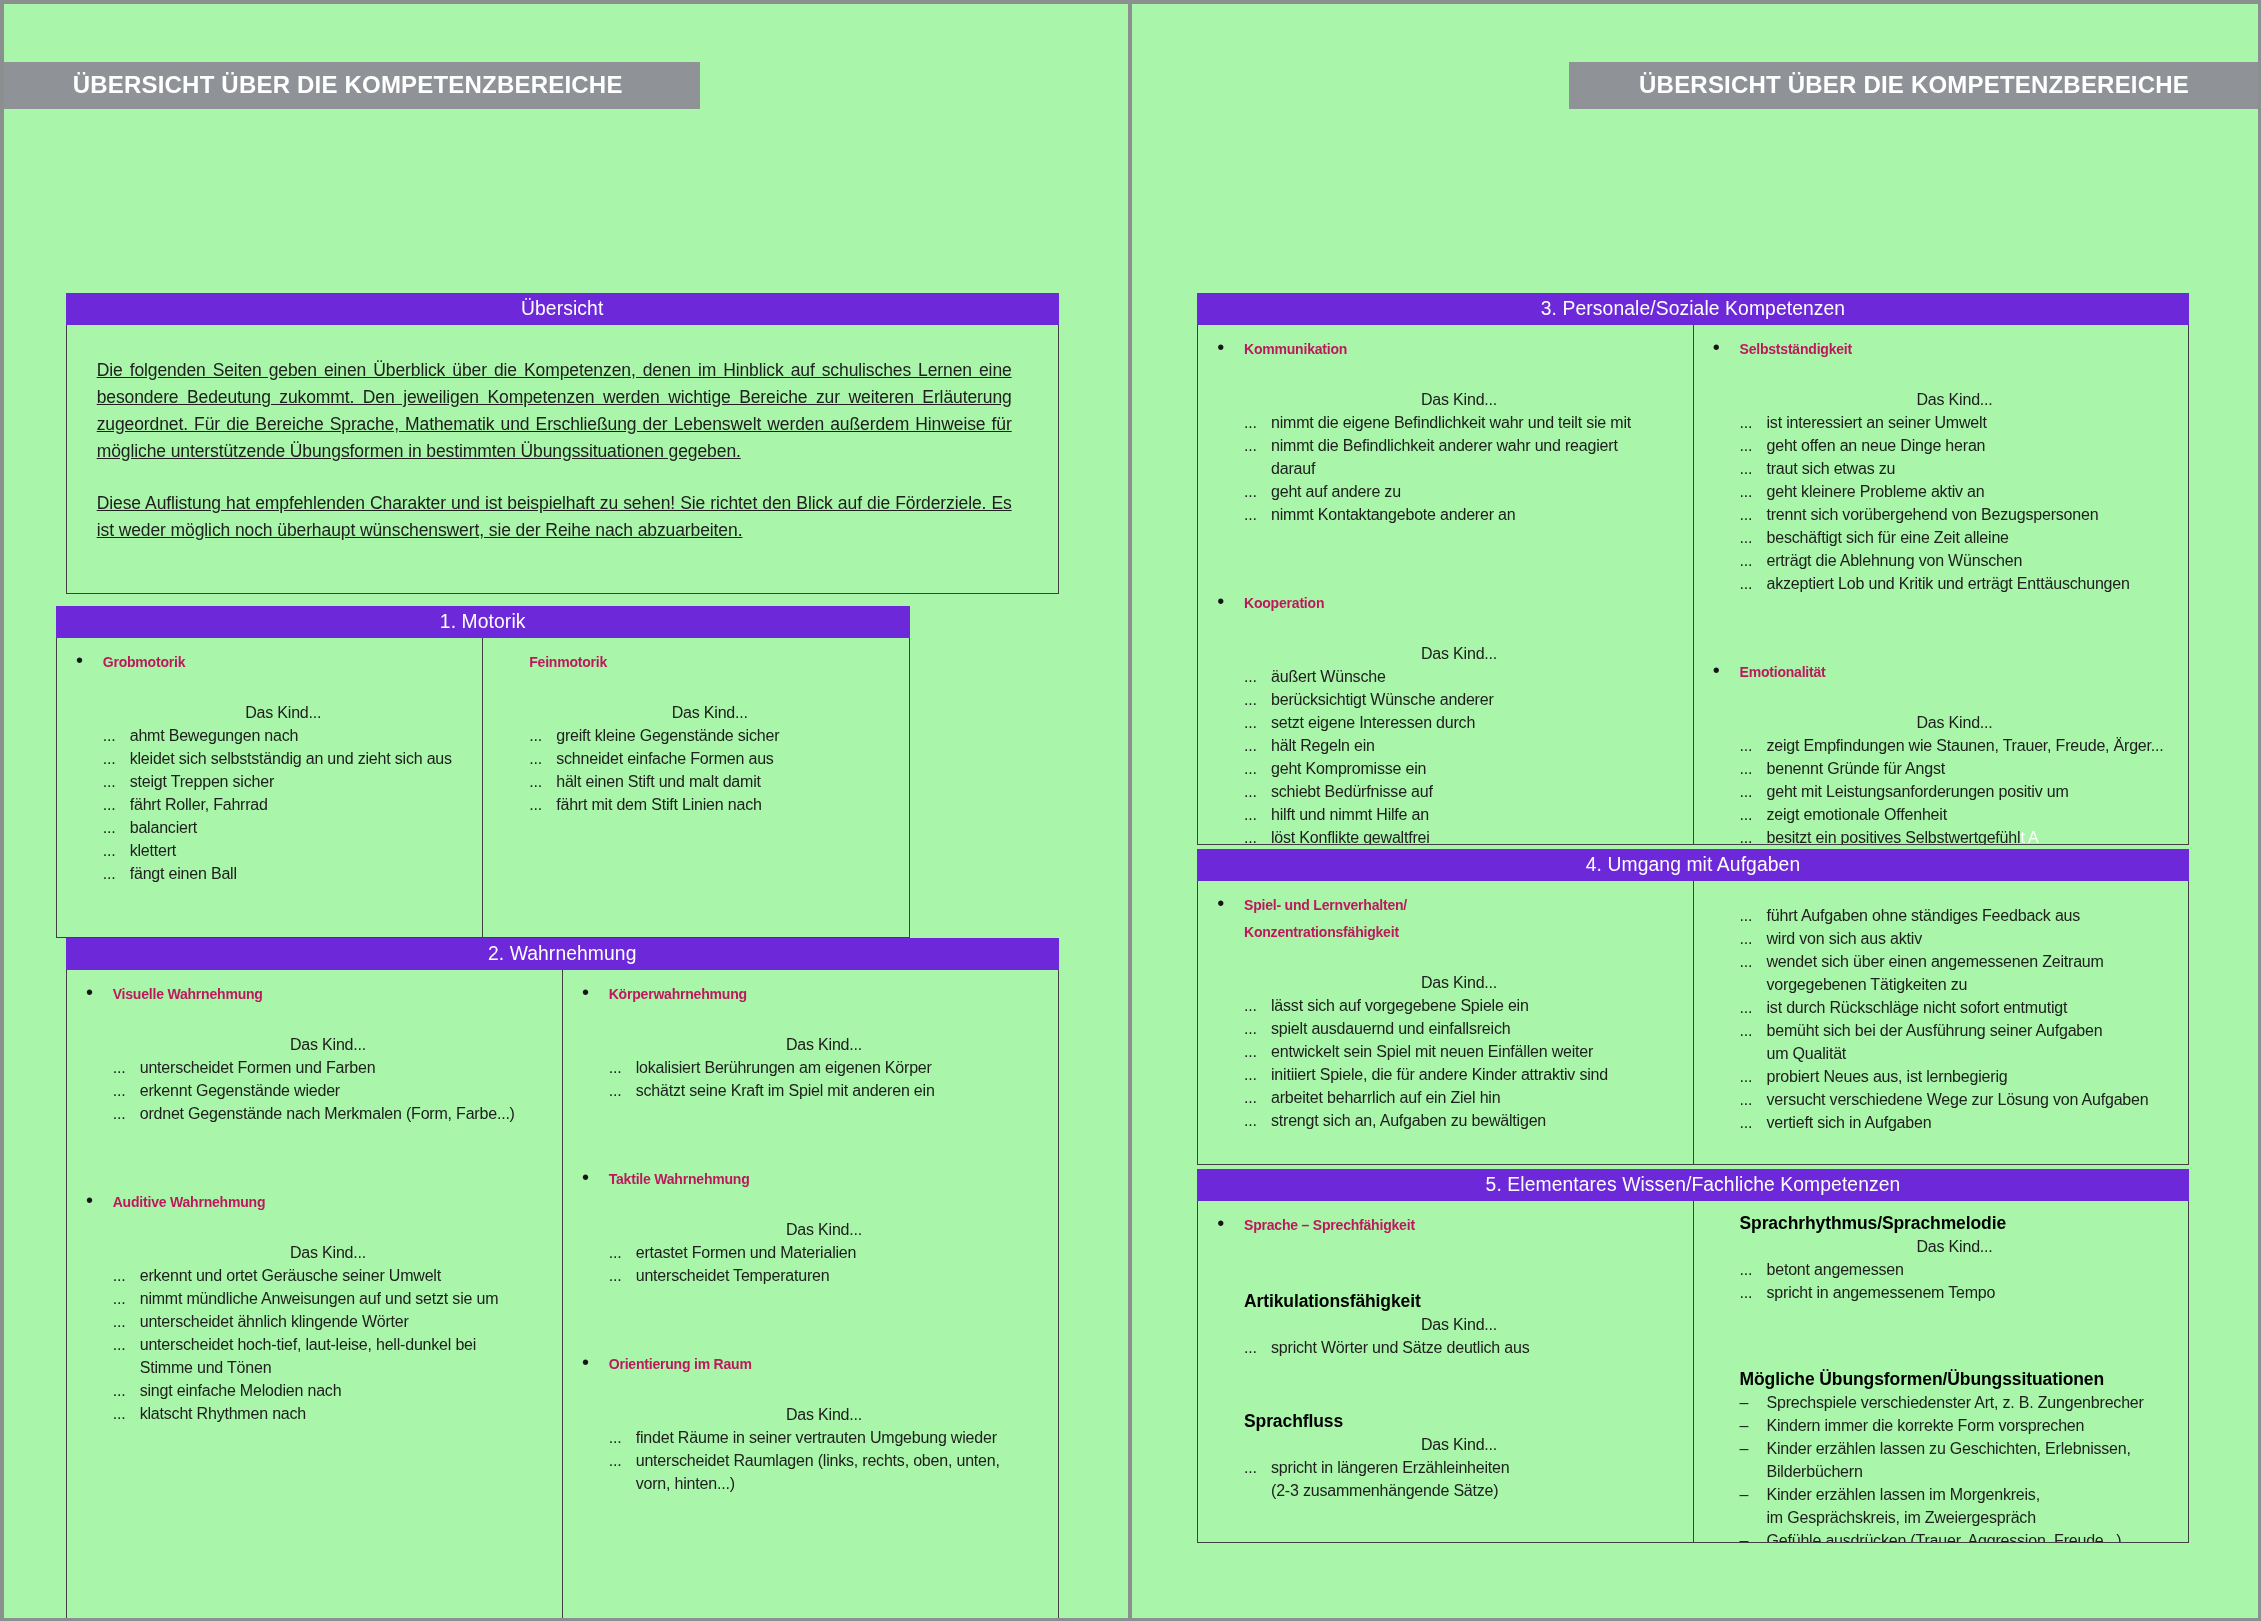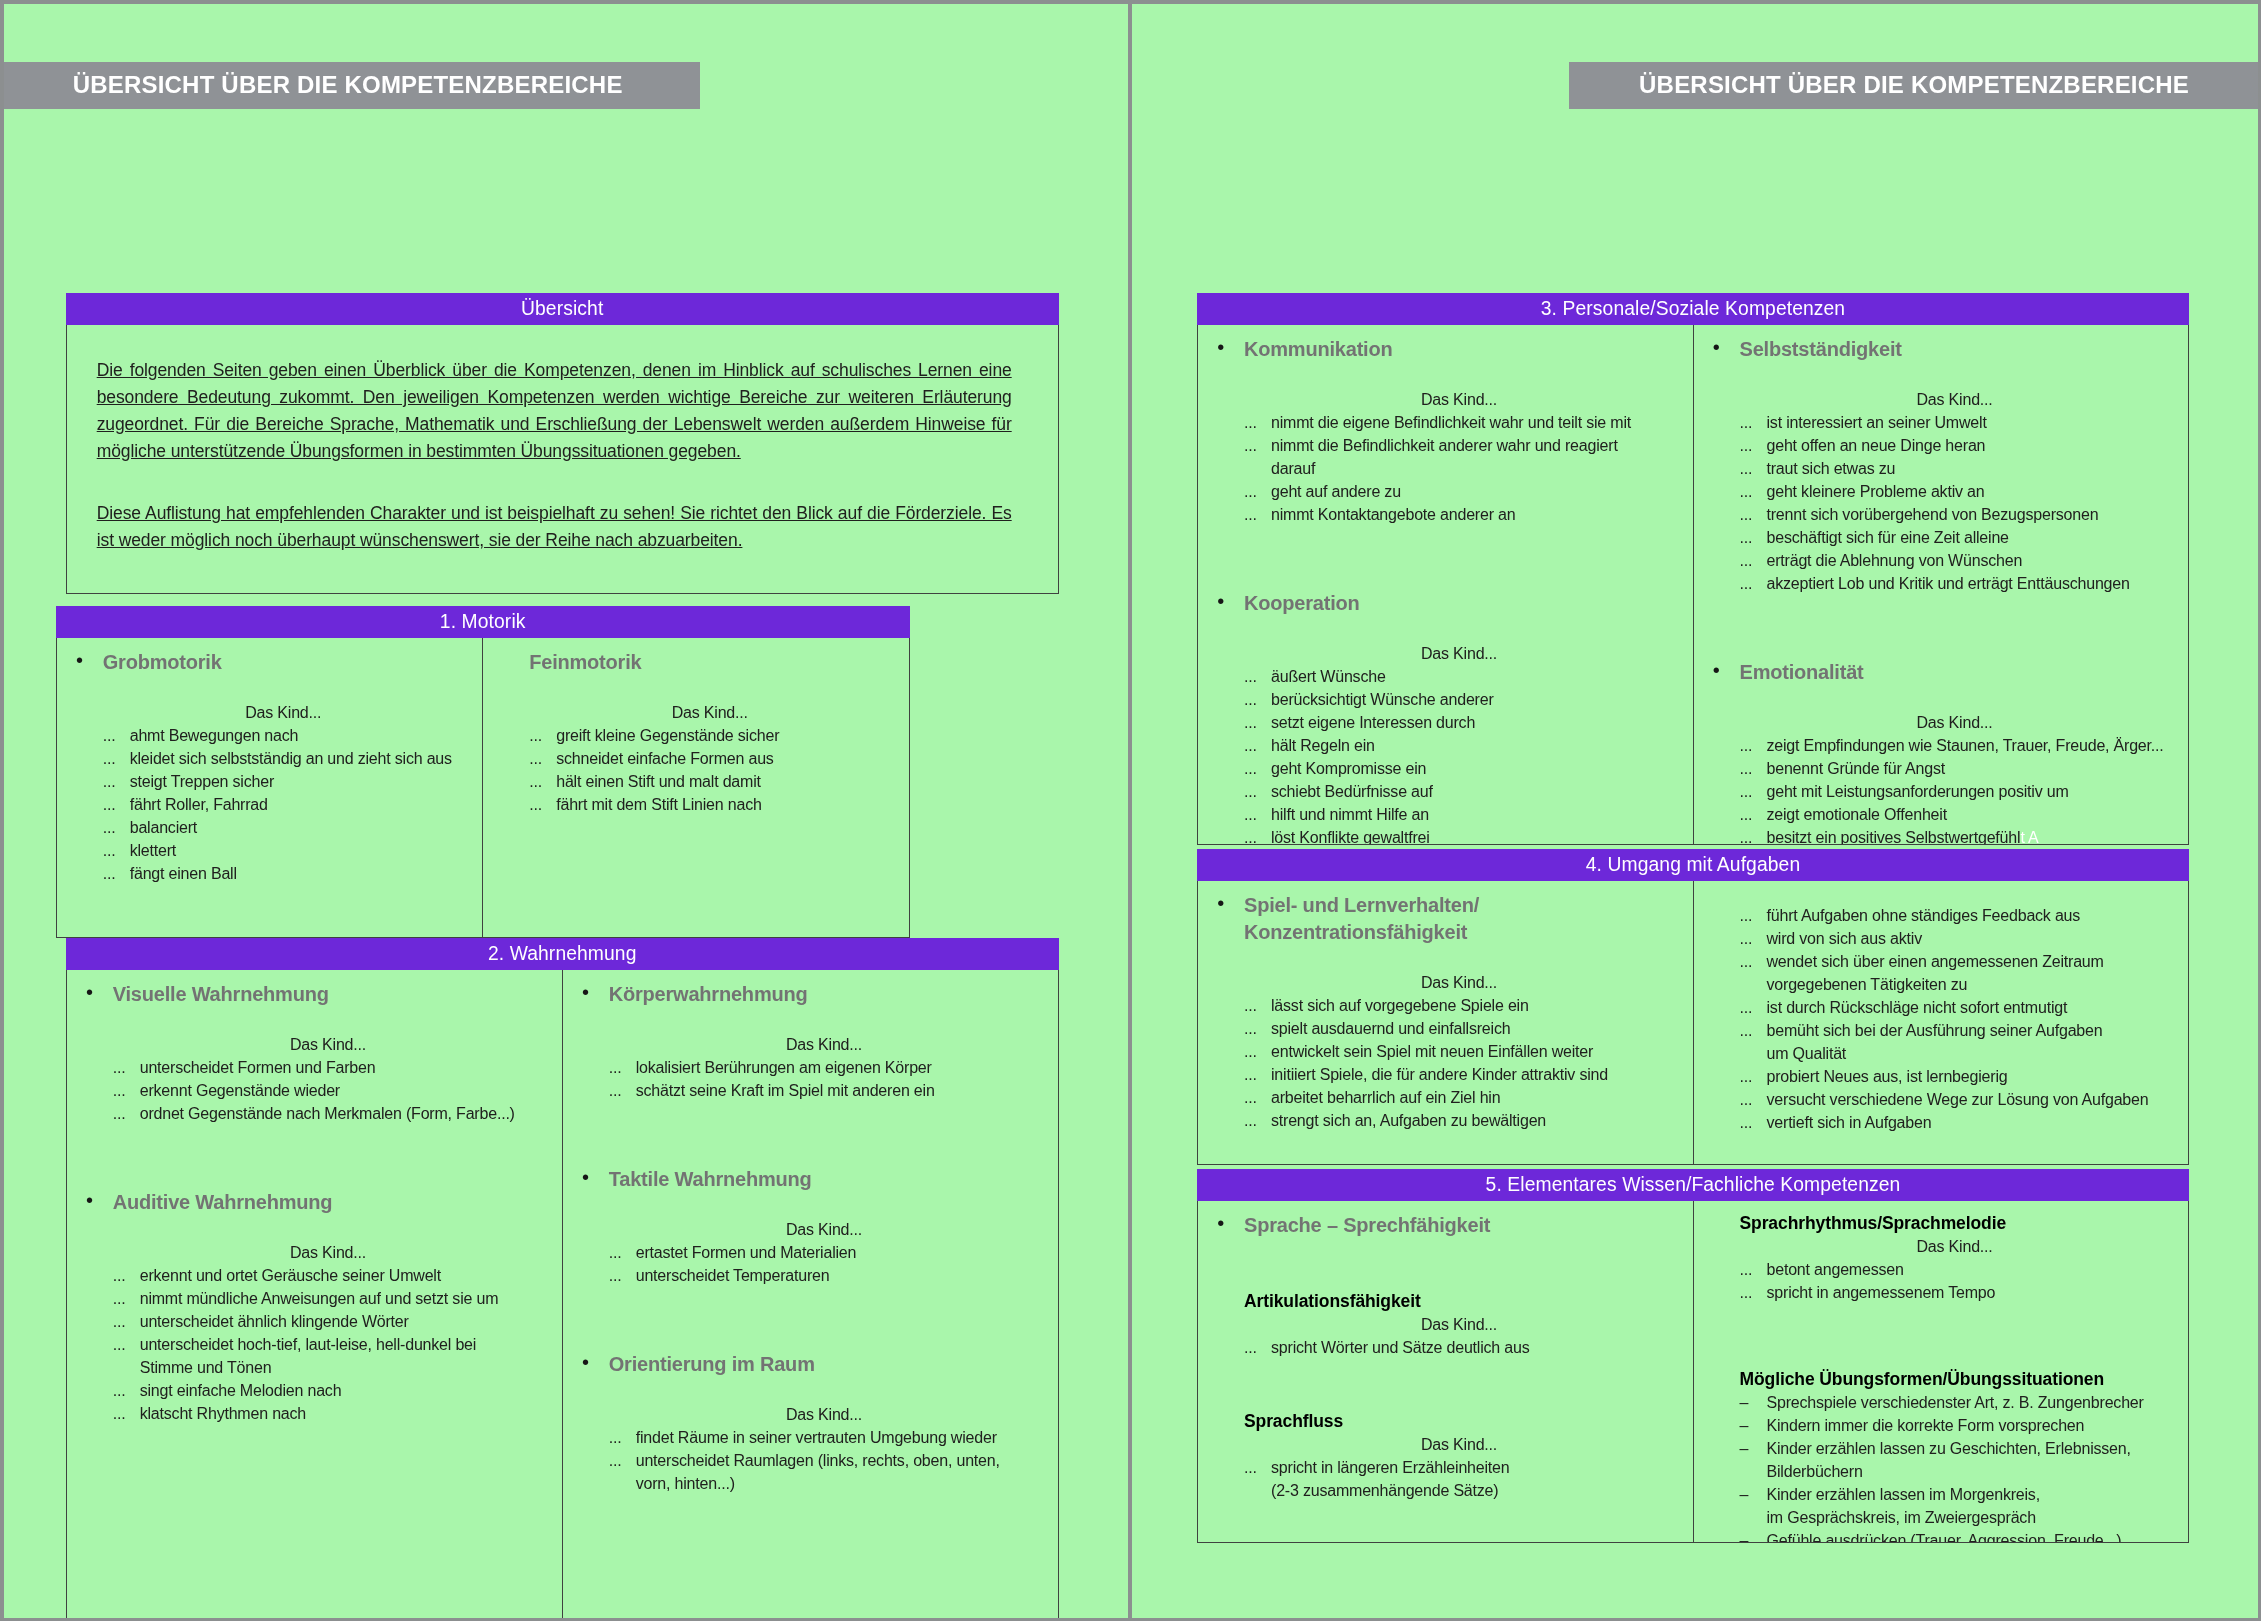--- a/index.html
+++ b/index.html
@@ -29,28 +29,28 @@
   .boxbody{
     position:absolute;left:0;right:0;top:32px;bottom:0;
     border:1.4px solid #3f423f;border-top:none;
     display:flex;overflow:hidden;background:#a9f6ab;
   }
   .col{flex:1 1 0;padding:11.5px 18.4px 0 0;box-sizing:border-box;min-width:0;}
   .col + .col{border-left:1.4px solid #3f423f;}
 
   .ovbody{display:block;padding:32px 46px 0 30px;text-decoration:underline;}
   .ovbody p{margin:0;font-size:17.5px;line-height:27px;text-align:justify;letter-spacing:-0.1px;}
-  .ovbody p + p{margin-top:35px;}
+  .ovbody p + p{margin-top:25px;}
 
   .block{position:relative;padding-left:46px;margin-top:64px;}
   .block:first-child{margin-top:0;}
   .block.items-only{margin-top:11.5px;}
   .bullet{position:absolute;left:19.3px;top:0px;font-size:20px;color:#161616;}
   .btitle{
-    font-size:20px;font-weight:bold;color:#737373;margin:0 0 25px 0;
+    font-size:14px;font-weight:bold;color:#be185d;margin:0 0 25px 0;
     letter-spacing:-0.2px;line-height:27px;white-space:pre-line;
   }
   .subtitle{font-size:17.5px;font-weight:bold;color:#000000;line-height:23px;letter-spacing:-0.1px;}
   .intro{font-size:16px;line-height:23px;letter-spacing:-0.2px;text-align:center;}
   .item{display:flex;font-size:16px;line-height:23px;}
   .item .pre{flex:0 0 27px;letter-spacing:-0.2px;}
   .item .txt{white-space:pre-line;letter-spacing:-0.2px;min-width:0;}
   .subblock{margin-top:51px;}
   .subblock:first-of-type{margin-top:0;}
   .wa{color:#ffffff;}

